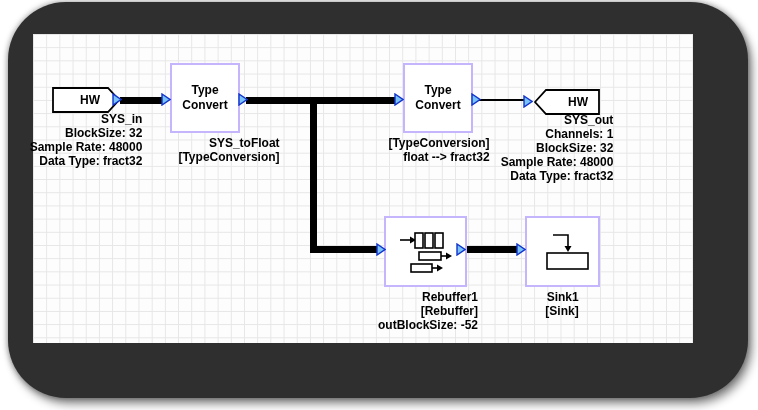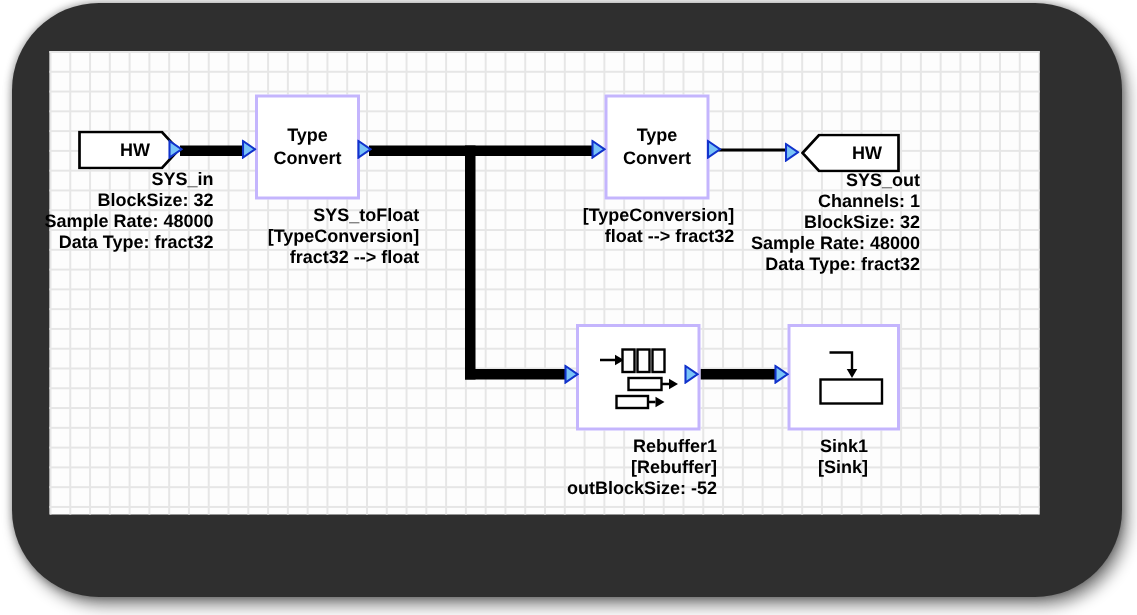--- a/index.html
+++ b/index.html
@@ -116,21 +116,20 @@
     <div class="label" style="left:86px;top:112px;">
       <div>SYS_in</div>
       <div>BlockSize: 32</div>
       <div>Sample Rate: 48000</div>
       <div>Data Type: fract32</div>
     </div>
 
     <div class="label" style="left:205px;top:136px;margin-left:24px;">
       <div>SYS_toFloat</div>
       <div>[TypeConversion]</div>
-      <div>fract32 --&gt; float</div>
     </div>
 
     <div class="label" style="left:439px;top:136px;">
       <div>[TypeConversion]</div>
       <div>float --&gt; fract32</div>
     </div>
 
     <div class="label" style="left:557px;top:113px;">
       <div>SYS_out</div>
       <div>Channels: 1</div>

